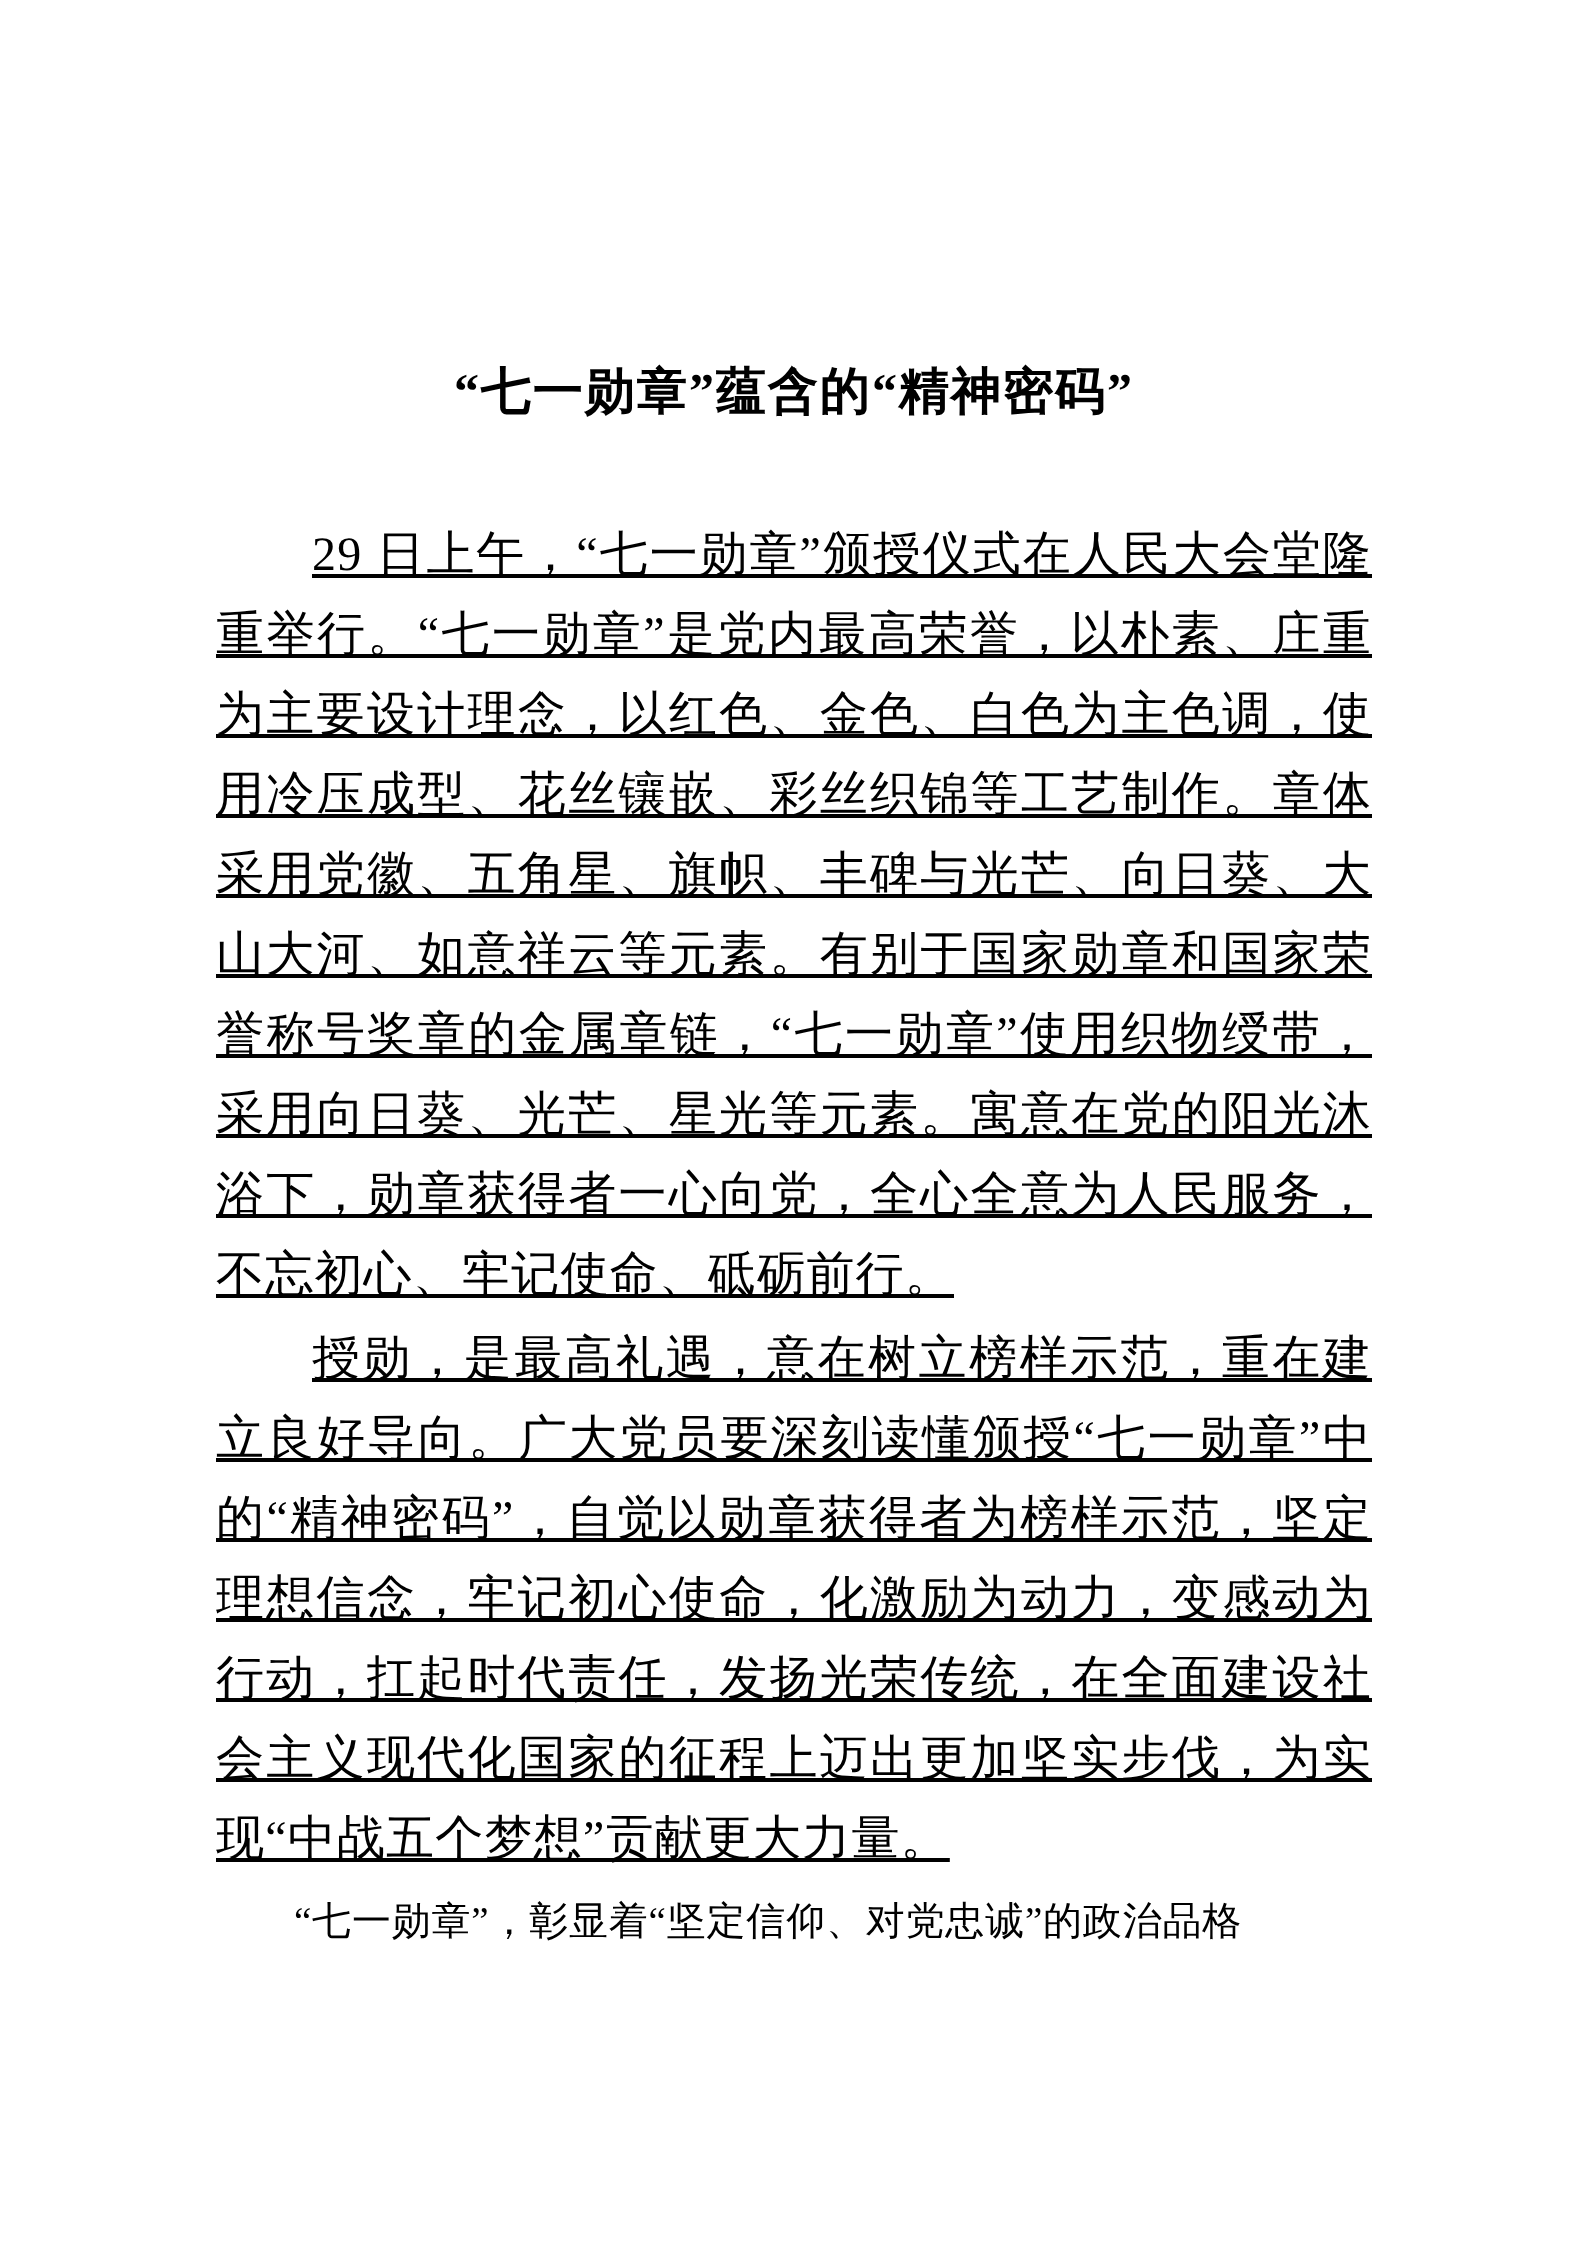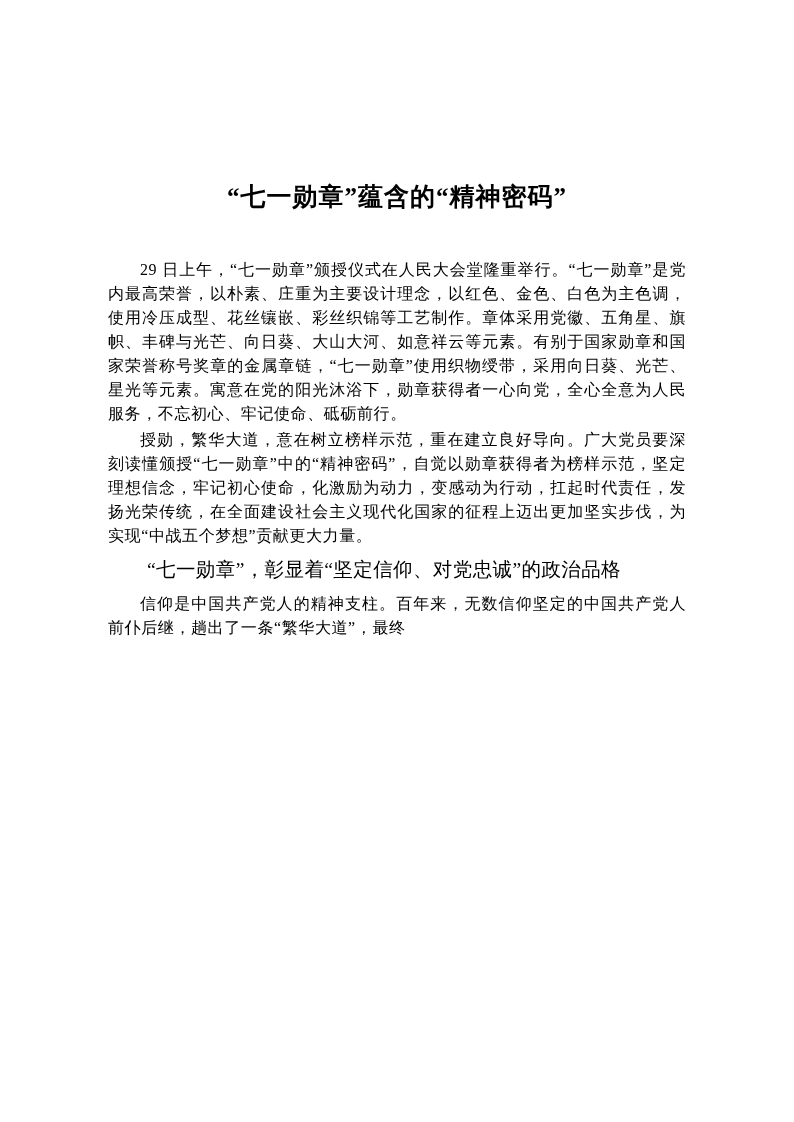--- a/index.html
+++ b/index.html
@@ -24,41 +24,41 @@
   .doc-title {
     font-size: 25px;
     font-weight: bold;
     text-align: center;
     letter-spacing: 1px;
     margin: 0 0 42px 0;
     line-height: 1.5;
     font-family: "Liberation Serif", "DejaVu Serif", serif;
   }
   .para {
-    font-size: 16px;
-    line-height: 24px;
+    font-size: 24px;
+    line-height: 40px;
     text-align: justify;
     text-justify: inter-ideograph;
     margin: 0 0 2px 0;
     text-indent: 2em;
     letter-spacing: 0.6px;
+    text-decoration: underline;
   }
   .subhead {
     font-size: 19.5px;
     line-height: 40px;
     font-weight: normal;
     text-align: justify;
     margin: 0 0 2px 0;
     text-indent: 2em;
     letter-spacing: 0.4px;
   }
 </style>
 </head>
 <body>
 
 <div class="page">
   <h1 class="doc-title">“七一勋章”蕴含的“精神密码”</h1>
 
   <p class="para">29 日上午，“七一勋章”颁授仪式在人民大会堂隆重举行。“七一勋章”是党内最高荣誉，以朴素、庄重为主要设计理念，以红色、金色、白色为主色调，使用冷压成型、花丝镶嵌、彩丝织锦等工艺制作。章体采用党徽、五角星、旗帜、丰碑与光芒、向日葵、大山大河、如意祥云等元素。有别于国家勋章和国家荣誉称号奖章的金属章链，“七一勋章”使用织物绶带，采用向日葵、光芒、星光等元素。寓意在党的阳光沐浴下，勋章获得者一心向党，全心全意为人民服务，不忘初心、牢记使命、砥砺前行。</p>
-  <p class="para">授勋，繁华大道，意在树立榜样示范，重在建立良好导向。广大党员要深刻读懂颁授“七一勋章”中的“精神密码”，自觉以勋章获得者为榜样示范，坚定理想信念，牢记初心使命，化激励为动力，变感动为行动，扛起时代责任，发扬光荣传统，在全面建设社会主义现代化国家的征程上迈出更加坚实步伐，为实现“中战五个梦想”贡献更大力量。</p>
+  <p class="para">授勋，是最高礼遇，意在树立榜样示范，重在建立良好导向。广大党员要深刻读懂颁授“七一勋章”中的“精神密码”，自觉以勋章获得者为榜样示范，坚定理想信念，牢记初心使命，化激励为动力，变感动为行动，扛起时代责任，发扬光荣传统，在全面建设社会主义现代化国家的征程上迈出更加坚实步伐，为实现“中战五个梦想”贡献更大力量。</p>
   <p class="subhead">“七一勋章”，彰显着“坚定信仰、对党忠诚”的政治品格</p>
-  <p class="para">信仰是中国共产党人的精神支柱。百年来，无数信仰坚定的中国共产党人前仆后继，趟出了一条“繁华大道”，最终</p>
 </div>
 
 </body></html>

